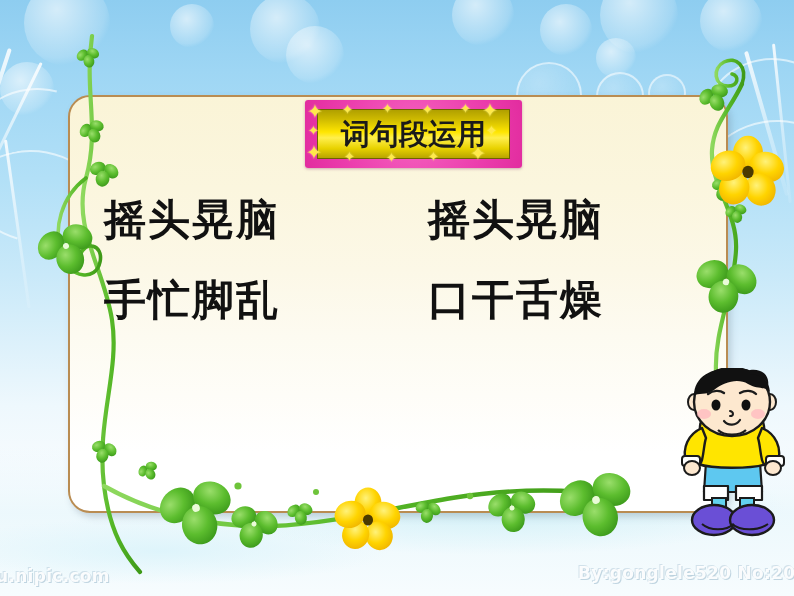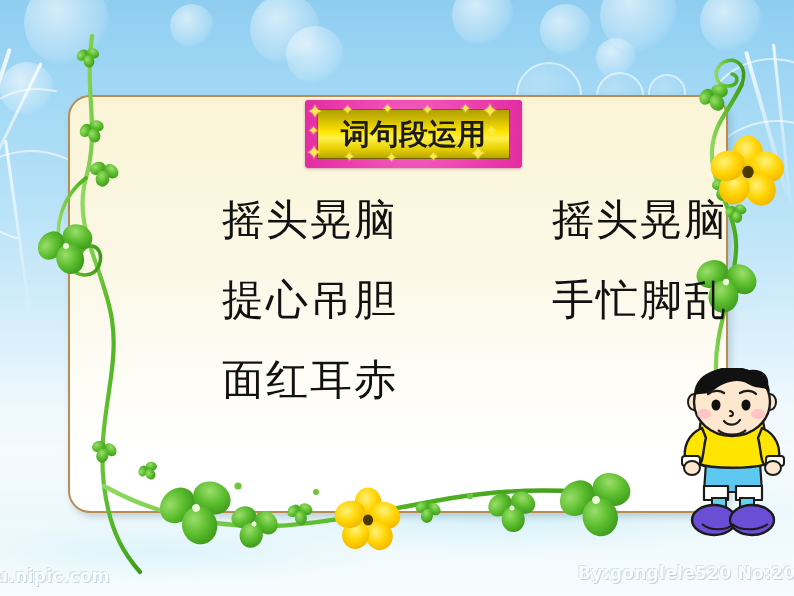--- a/index.html
+++ b/index.html
@@ -153,26 +153,26 @@
     width: 660px;
     height: 320px;
     display: grid;
     grid-template-columns: 1fr 1fr;
     grid-template-rows: repeat(4, 1fr);
     align-items: center;
   }
   .idiom {
     font-family: "DejaVu Sans", "Liberation Sans", sans-serif;
     font-size: 42px;
-    font-weight: 400;
+    font-weight: 700;
     color: #111111;
     letter-spacing: 2px;
     line-height: 1;
     white-space: nowrap;
-    text-align: right;
+    text-align: left;
   }
   .idiom.col-left  { padding-left: 36px; }
   .idiom.col-right { padding-left: 30px; }
 
   
   .vine-layer { position: absolute; inset: 0; pointer-events: none; }
 
   
   .boy { position: absolute; left: 672px; top: 368px; width: 122px; height: 172px; }
 
@@ -317,23 +317,22 @@
   <span class="star" style="left:344px; top:150px;">✦</span>
   <span class="star" style="left:386px; top:151px;">✦</span>
   <span class="star" style="left:428px; top:150px;">✦</span>
   <span class="star big" style="left:470px; top:144px;">✦</span>
   <span class="star" style="left:308px; top:124px;">✦</span>
   <span class="star" style="left:486px; top:124px;">✦</span>
 
   <div class="idioms">
     <div class="idiom col-left">摇头晃脑</div>
     <div class="idiom col-right">摇头晃脑</div>
-    <div class="idiom col-right">提心吊胆</div>
     <div class="idiom col-left">手忙脚乱</div>
-    <div class="idiom col-right">面红耳赤</div>
+    <div class="idiom col-right">口干舌燥</div>
   </div>
 
   <svg class="boy" width="122" height="172" viewBox="0 0 122 172" xmlns="http://www.w3.org/2000/svg">
 
     <path d="M 34 94 L 88 94 L 90 124 L 32 124 Z" fill="#5ec8f0" stroke="#1b1b1b" stroke-width="2.2" stroke-linejoin="round"></path>
     <path d="M 32 118 L 56 118 L 56 132 L 32 132 Z" fill="#ffffff" stroke="#1b1b1b" stroke-width="2.2" stroke-linejoin="round"></path>
     <path d="M 64 118 L 90 118 L 90 132 L 64 132 Z" fill="#ffffff" stroke="#1b1b1b" stroke-width="2.2" stroke-linejoin="round"></path>
 
     <rect x="40" y="130" width="14" height="12" fill="#63d2ef" stroke="#1b1b1b" stroke-width="2"></rect>
     <rect x="68" y="130" width="14" height="12" fill="#63d2ef" stroke="#1b1b1b" stroke-width="2"></rect>

